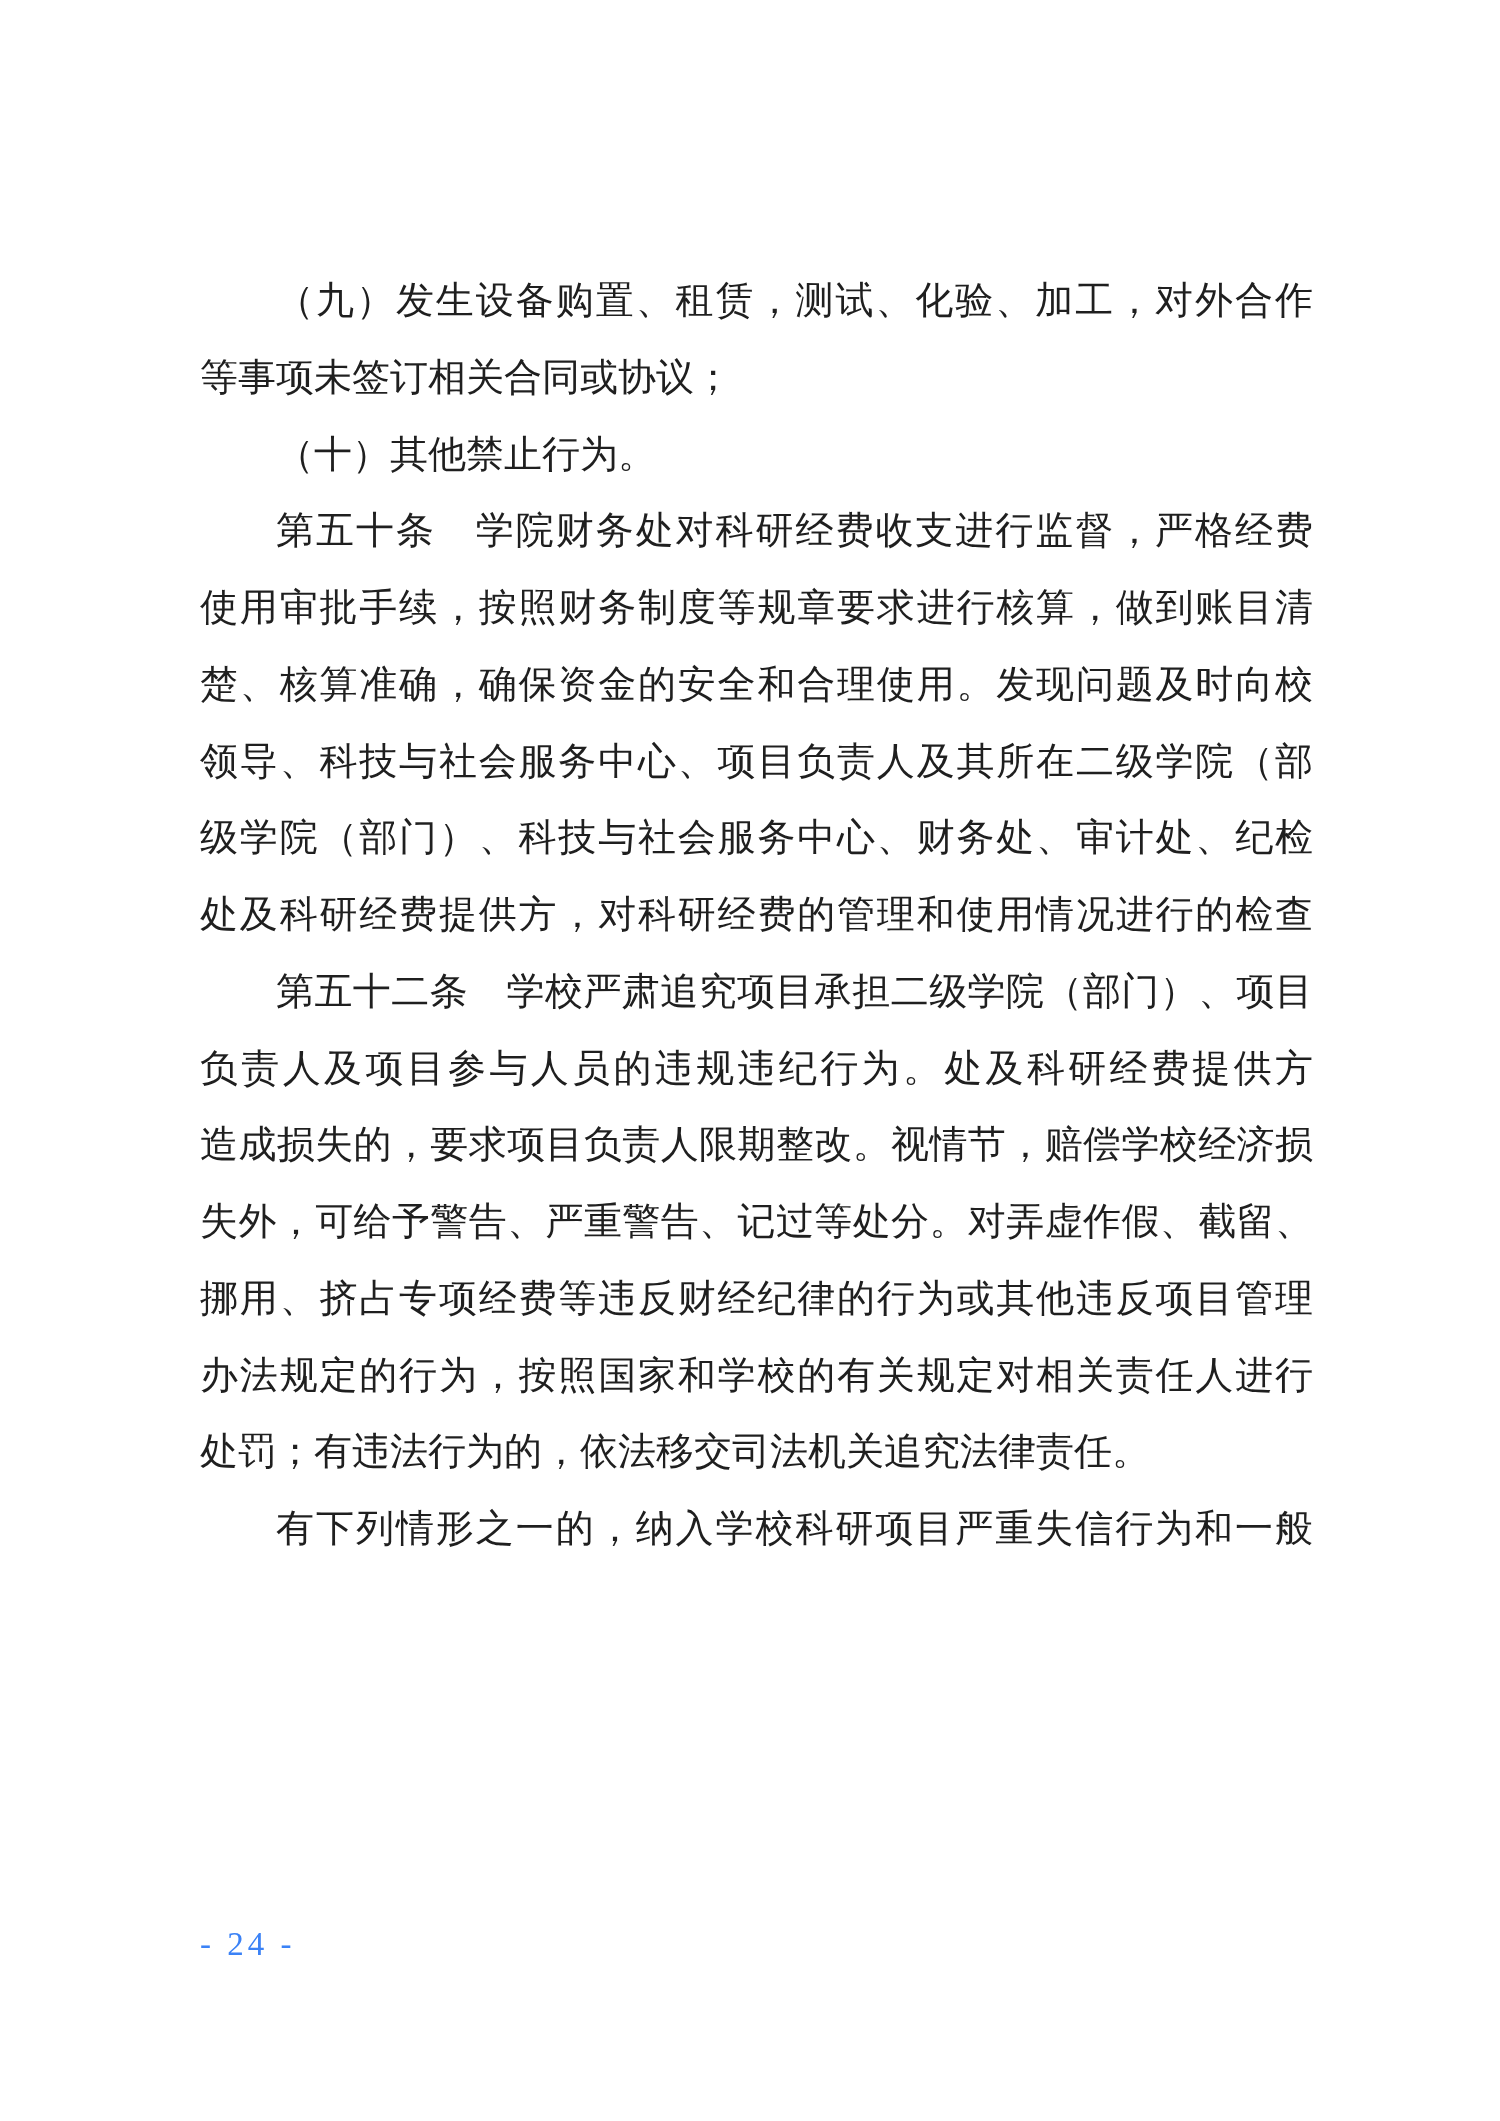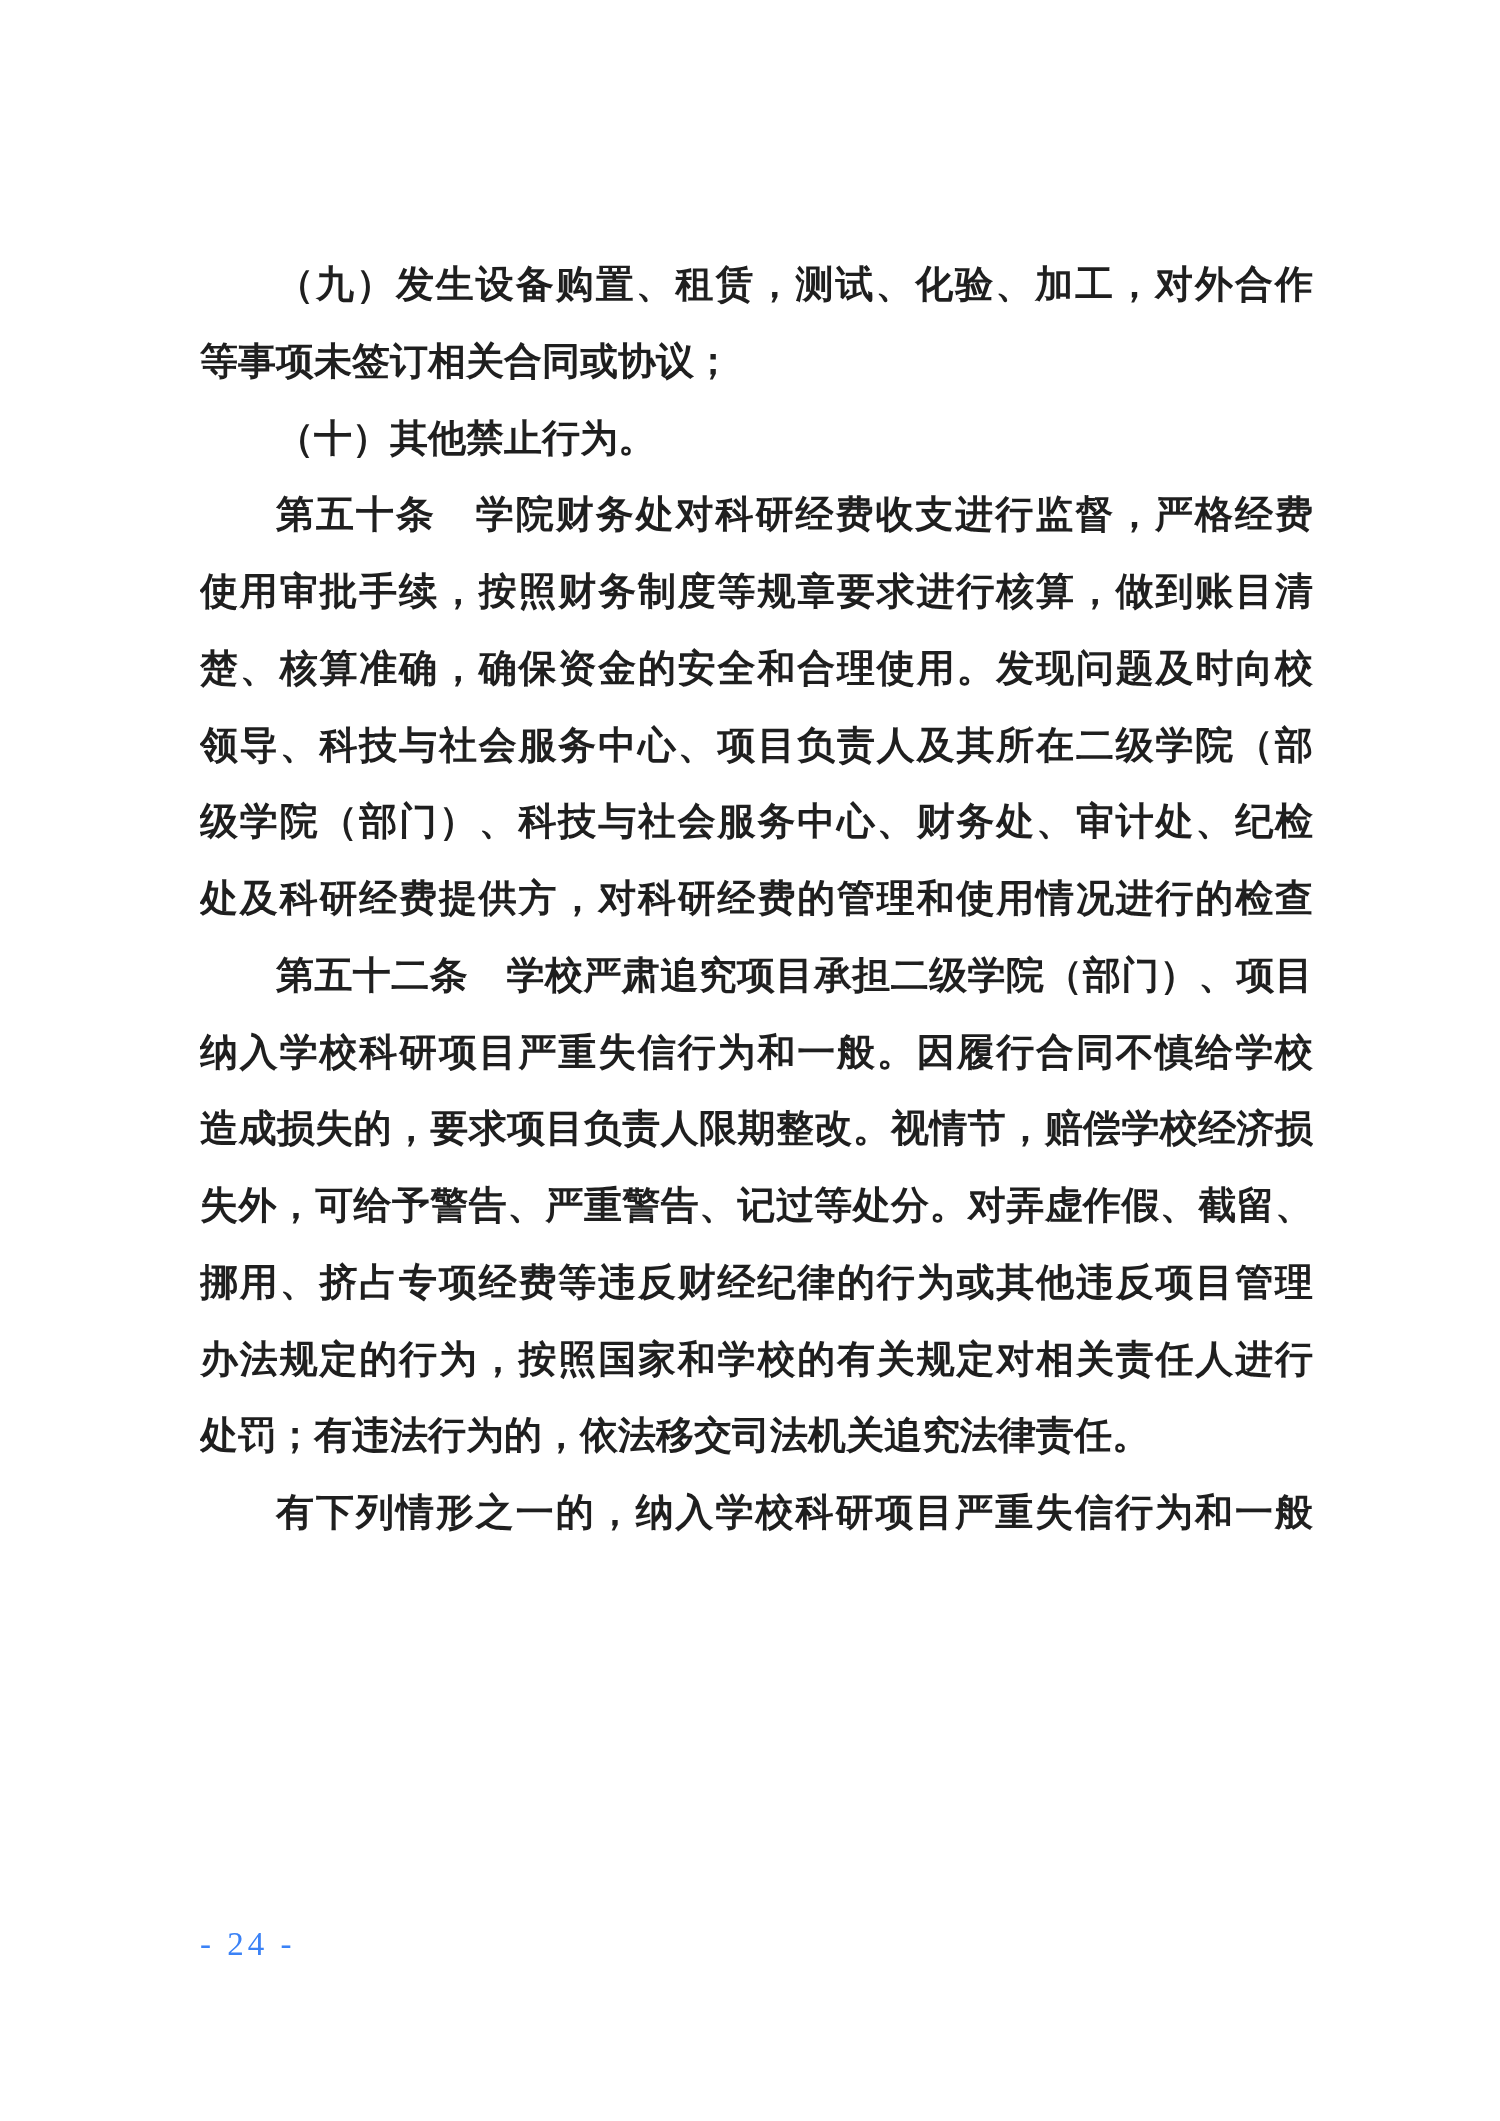--- a/index.html
+++ b/index.html
@@ -12,23 +12,22 @@
     width: 1500px;
     height: 2121px;
     background: #ffffff;
     overflow: hidden;
     font-family: "Liberation Serif", "DejaVu Serif", serif;
     color: #1f1f1f;
   }
   .text-block {
     position: absolute;
     left: 200px;
-    top: 246px;
+    top: 262px;
     width: 1113px;
-    font-weight: bold;
   }
   .line {
     height: 76.76px;
     line-height: 76.76px;
     font-size: 38px;
     letter-spacing: 0;
     text-align: justify;
     text-align-last: justify;
     overflow: hidden;
     white-space: normal;
@@ -57,21 +56,21 @@
     <div class="line indent">（九）发生设备购置、租赁，测试、化验、加工，对外合作</div>
     <div class="line para-end">等事项未签订相关合同或协议；</div>
     <div class="line indent para-end">（十）其他禁止行为。</div>
     <div class="line indent">第五十条　学院财务处对科研经费收支进行监督，严格经费</div>
     <div class="line">使用审批手续，按照财务制度等规章要求进行核算，做到账目清</div>
     <div class="line">楚、核算准确，确保资金的安全和合理使用。发现问题及时向校</div>
     <div class="line">领导、科技与社会服务中心、项目负责人及其所在二级学院（部</div>
     <div class="line">级学院（部门）、科技与社会服务中心、财务处、审计处、纪检</div>
     <div class="line">处及科研经费提供方，对科研经费的管理和使用情况进行的检查</div>
     <div class="line indent">第五十二条　学校严肃追究项目承担二级学院（部门）、项目</div>
-    <div class="line">纳入学校科研项目严重失信行为和一般。因履行合同不慎给学校</div>
+    <div class="line">负责人及项目参与人员的违规违纪行为。处及科研经费提供方</div>
     <div class="line">造成损失的，要求项目负责人限期整改。视情节，赔偿学校经济损</div>
     <div class="line">失外，可给予警告、严重警告、记过等处分。对弄虚作假、截留、</div>
     <div class="line">挪用、挤占专项经费等违反财经纪律的行为或其他违反项目管理</div>
     <div class="line">办法规定的行为，按照国家和学校的有关规定对相关责任人进行</div>
     <div class="line para-end">处罚；有违法行为的，依法移交司法机关追究法律责任。</div>
     <div class="line indent">有下列情形之一的，纳入学校科研项目严重失信行为和一般</div>
   </div>
 
   <div class="footer">- 24 -</div>
 </div>

